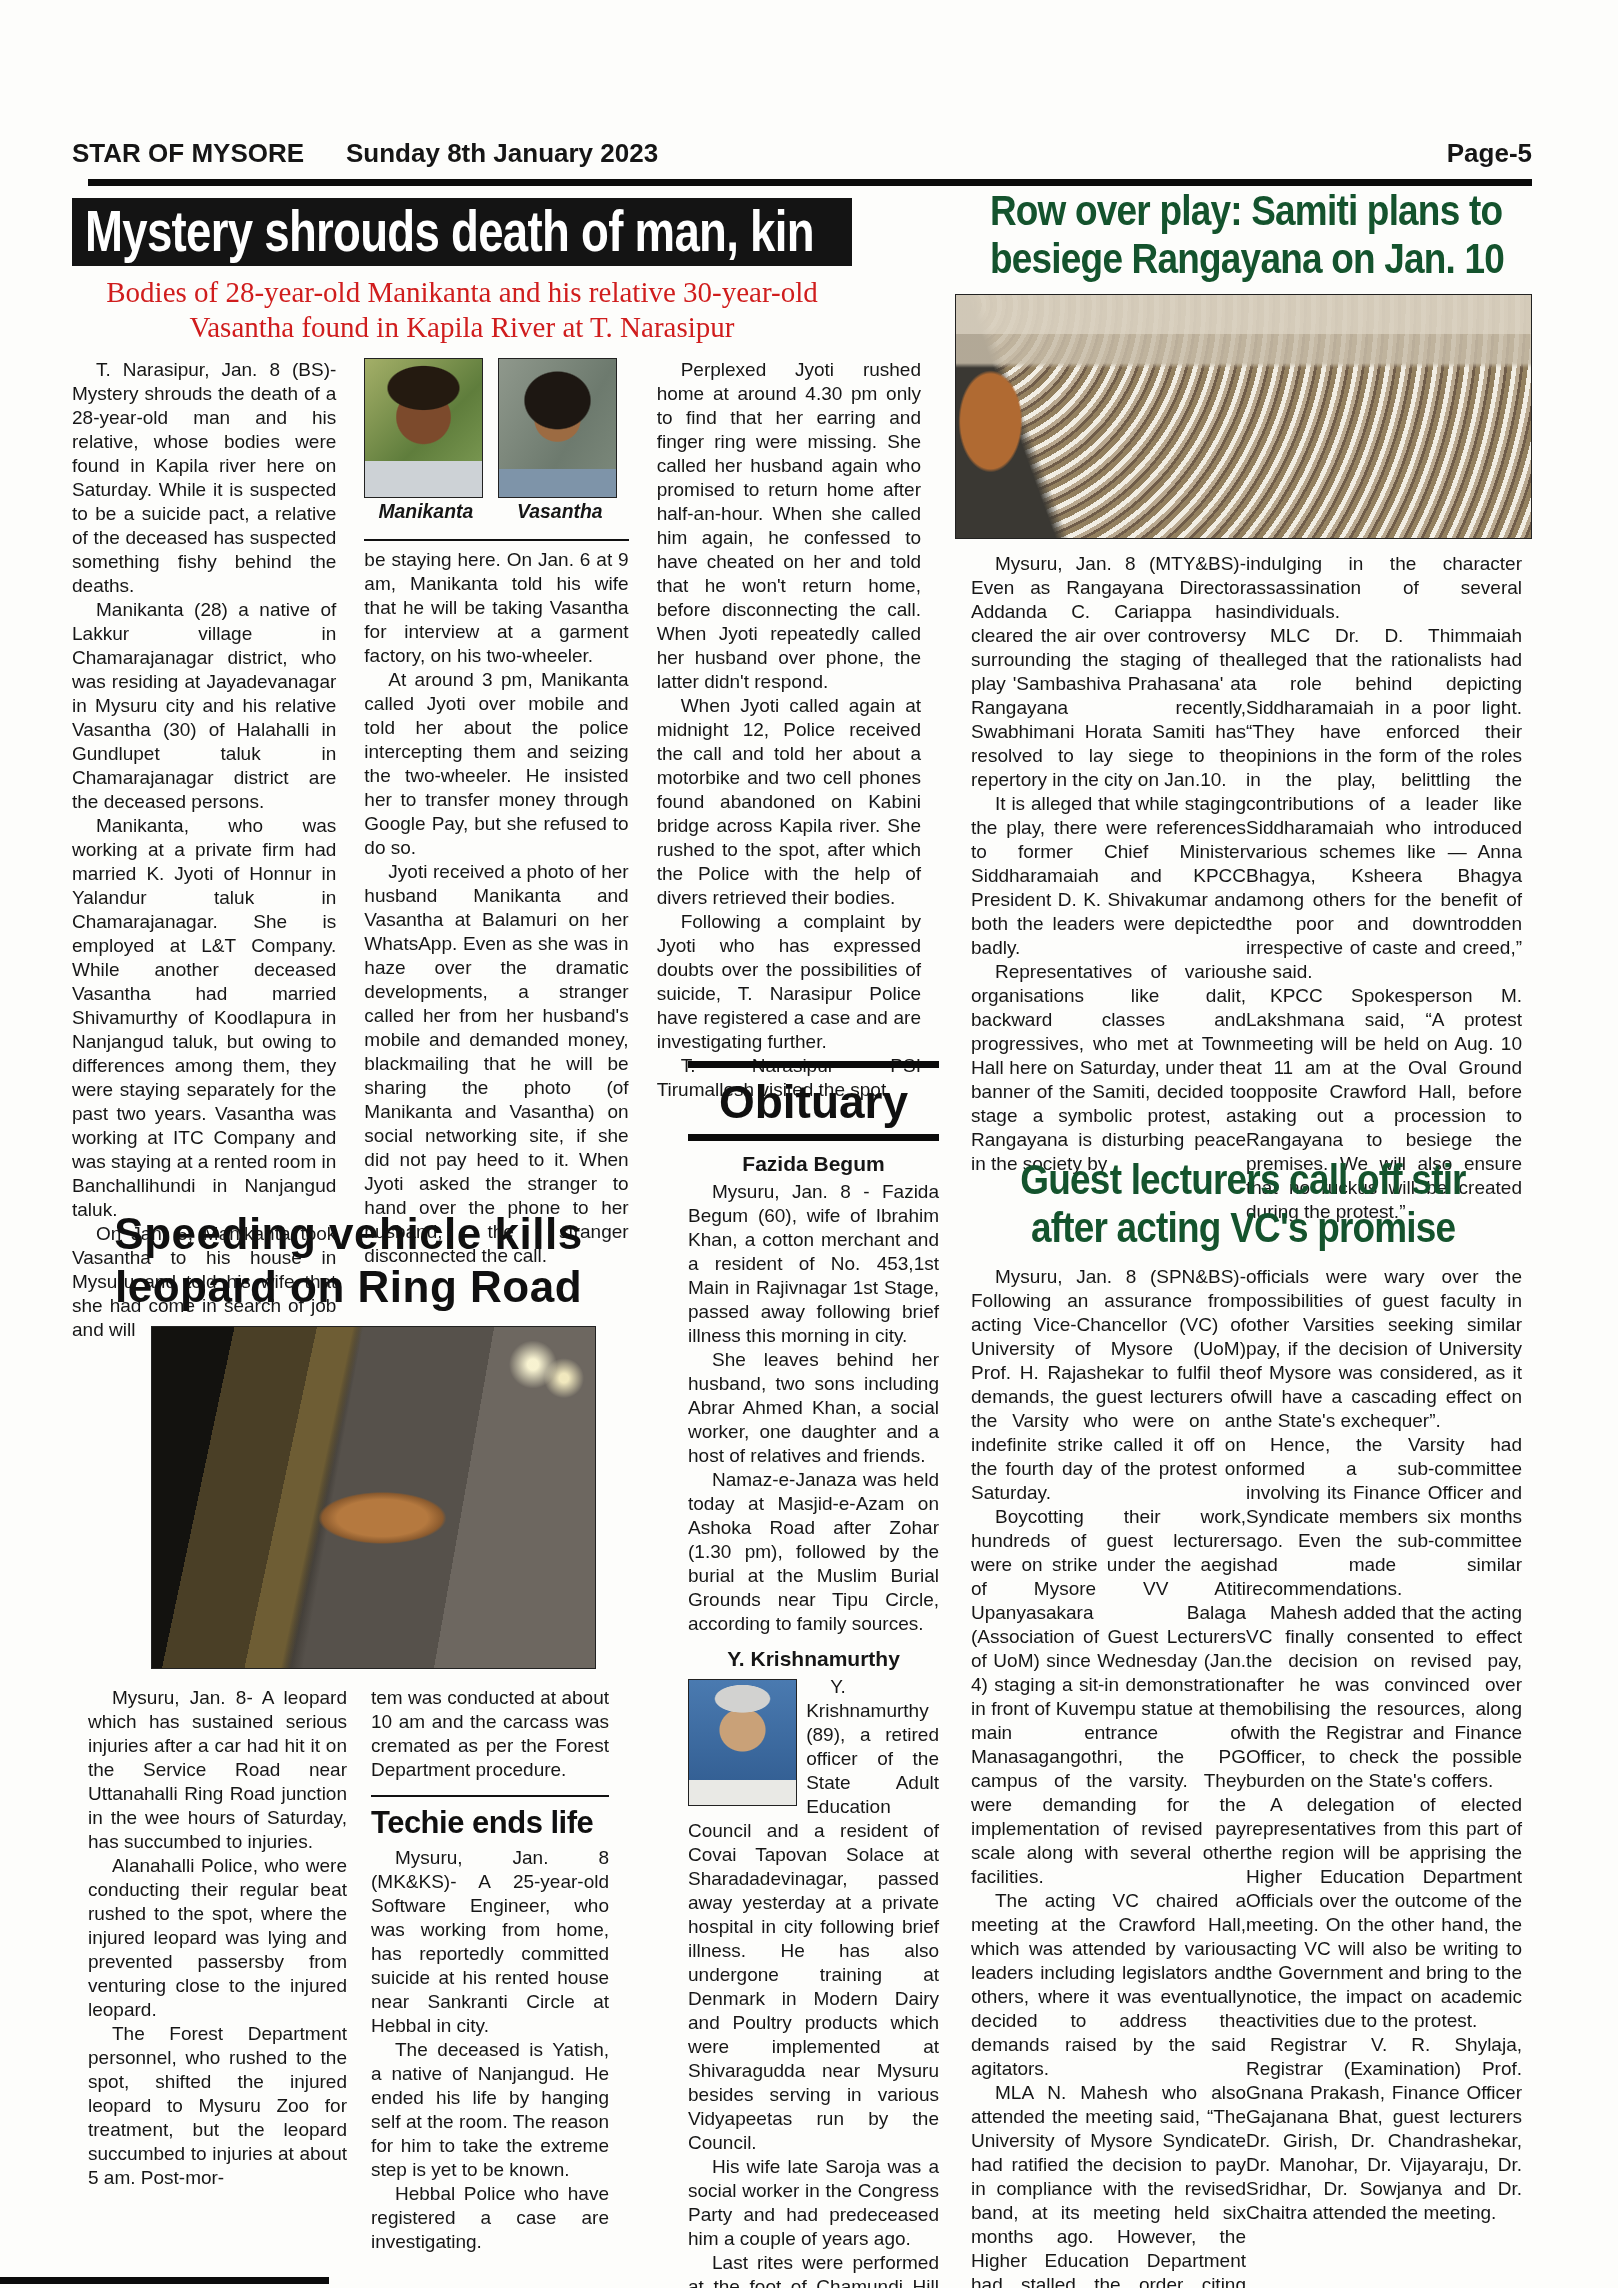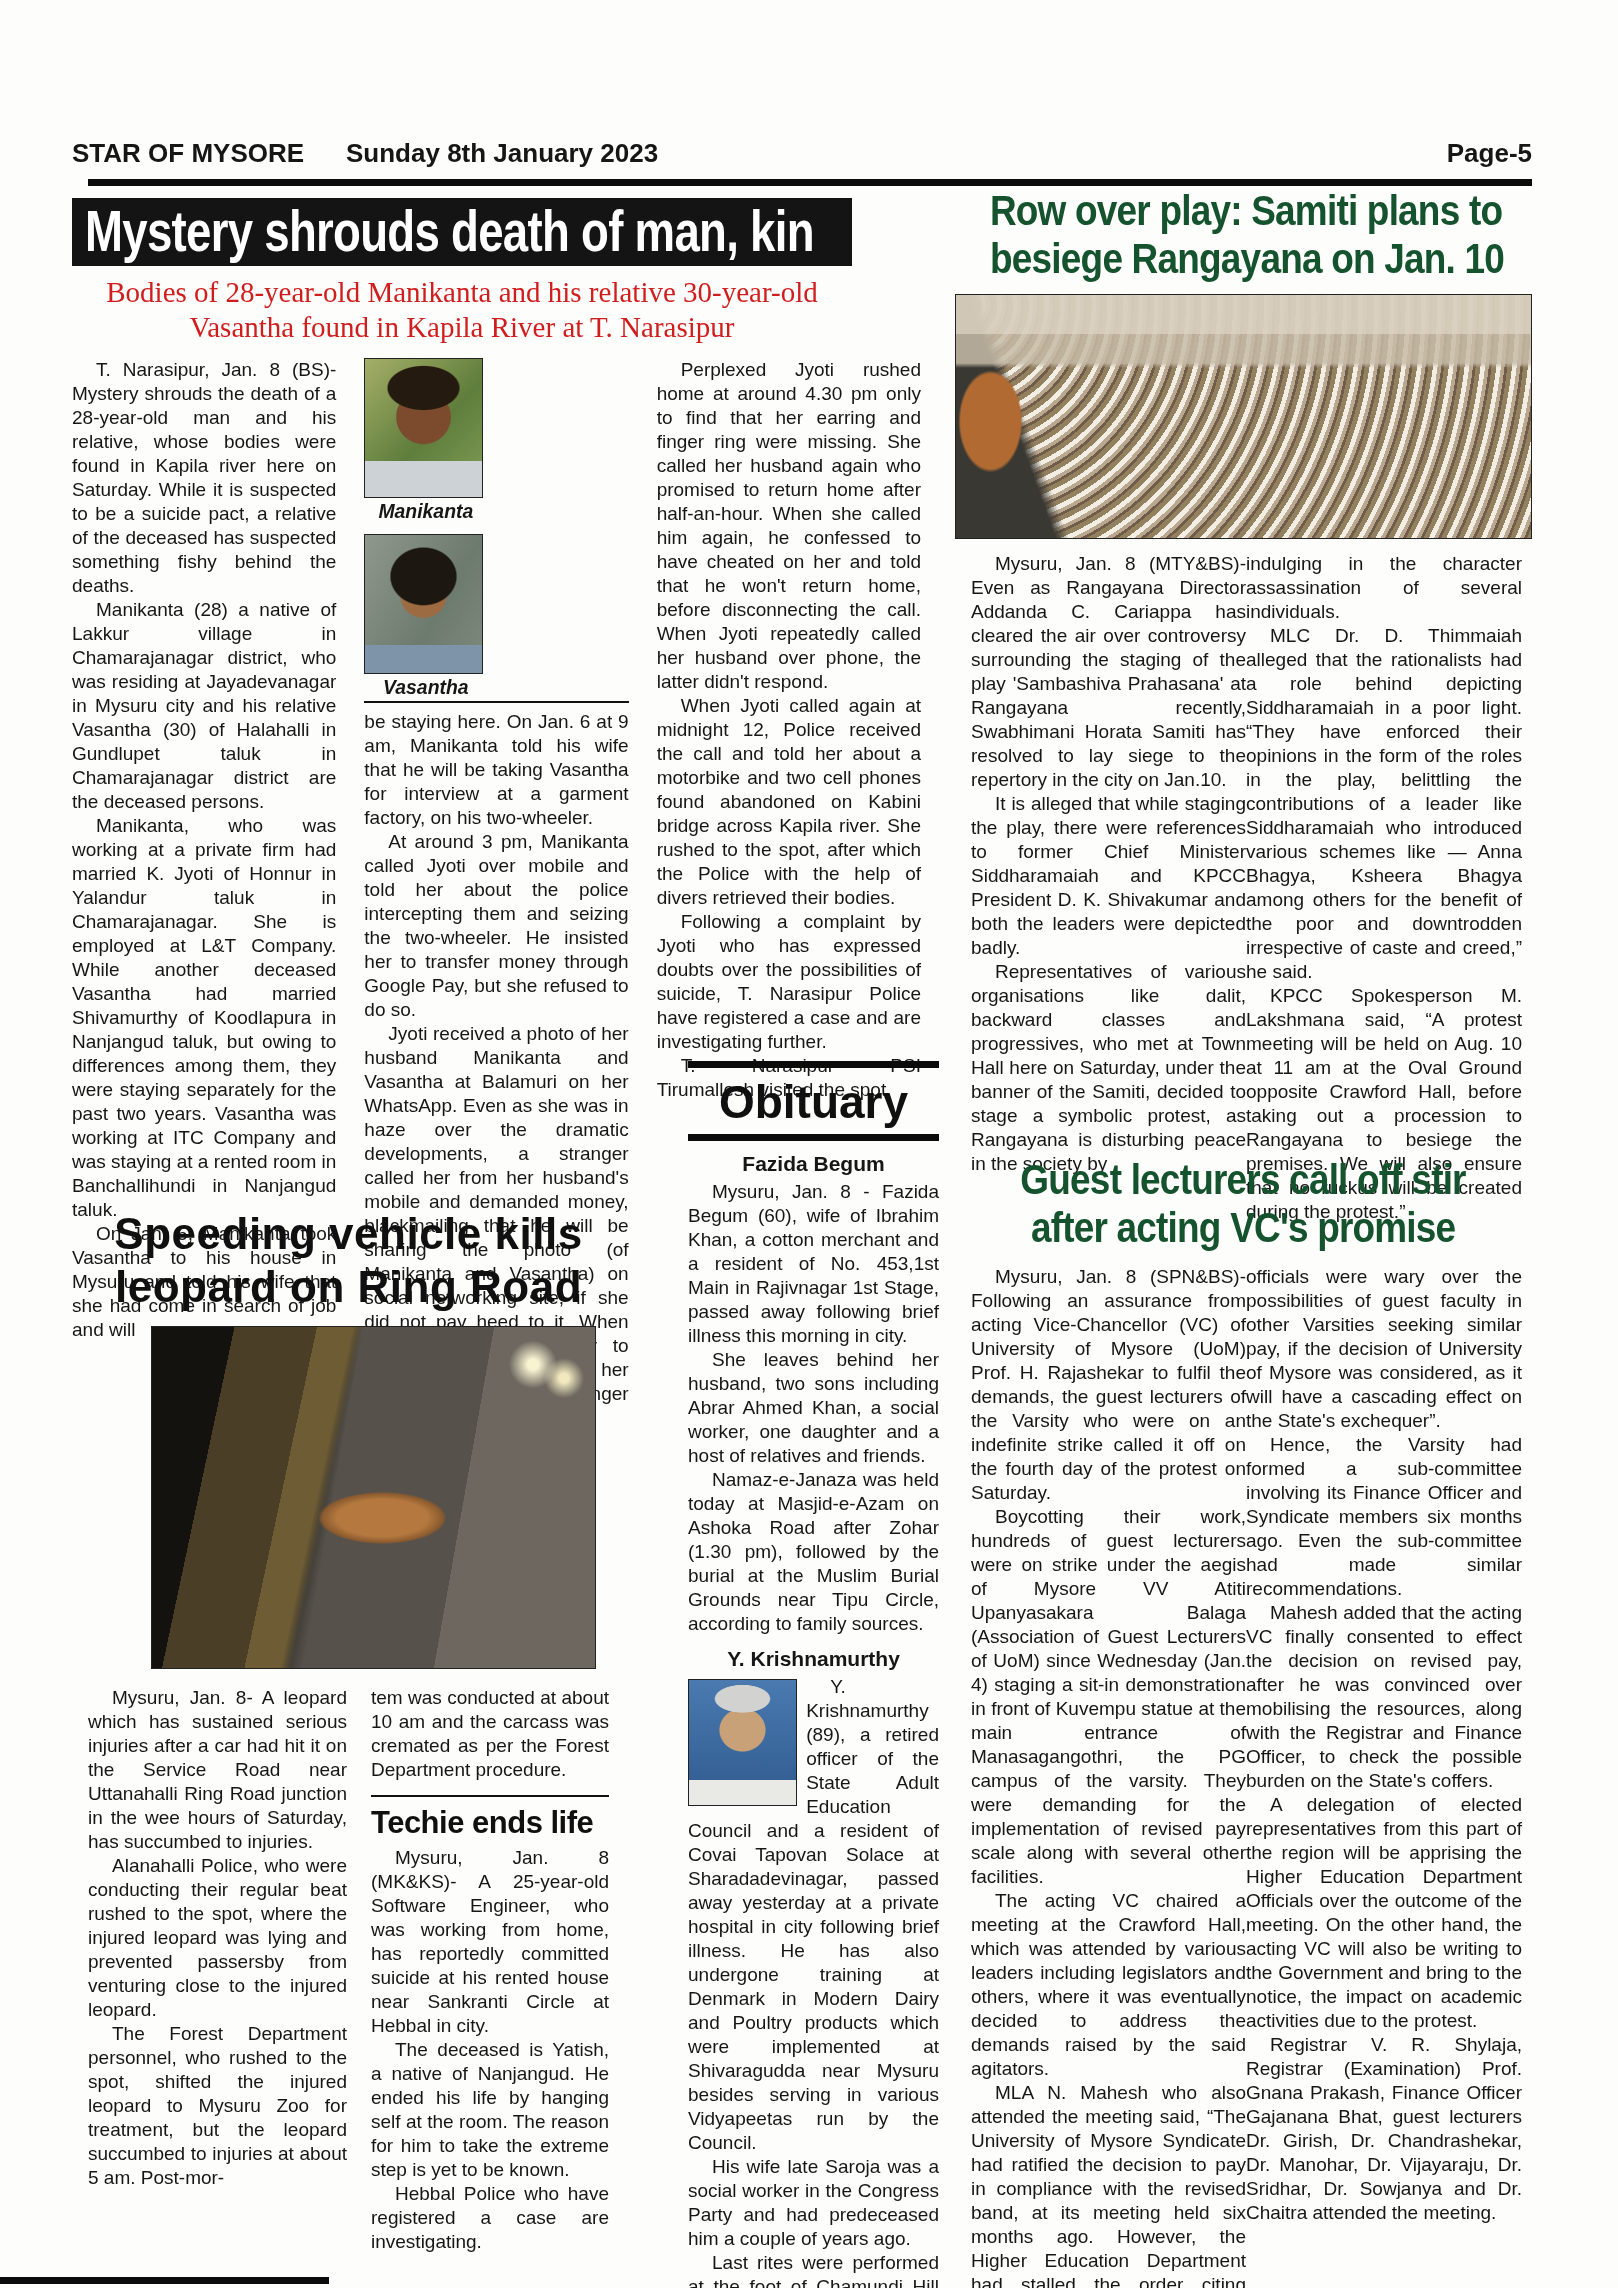--- a/index.html
+++ b/index.html
@@ -21,21 +21,21 @@
 
   
   .art-mystery { position:absolute; left:72px; top:198px; width:849px; }
   .mystery-banner { width:767px; height:68px; background:#141414; padding-left:13px; overflow:hidden; }
   .mystery-banner span { display:inline-block; color:#fff; font-weight:bold; font-size:57px; line-height:66px;
                          transform:scaleX(.80); transform-origin:0 50%; white-space:nowrap; letter-spacing:-0.9px; }
   .mystery-subhead { width:780px; margin-top:9.2px; text-align:center; color:#d01d1d;
                      font-family:"Liberation Serif", serif; font-size:29px; line-height:35px; }
   .cols3 { display:flex; gap:28px; margin-top:13px; }
   .cols3 .col { width:265px; }
-  .photo-pair { display:flex; gap:11px; border-bottom:2.8px solid #111; padding-bottom:2px; margin-bottom:7.4px;flex-direction:column; }
+  .photo-pair { display:flex; gap:11px; border-bottom:2.8px solid #111; padding-bottom:16px; margin-bottom:7.4px; }
   .photo-cell { width:123px; }
   .portrait { width:119px; height:140px; border:1.8px solid #222; box-sizing:border-box; }
   .photo-caption { text-align:center; font-size:19.4px; font-weight:bold; font-style:italic; margin-top:1.8px; }
 
   .photo-manikanta { background:
       radial-gradient(ellipse 50% 26% at 50% 21%, #241a10 0 60%, rgba(36,26,16,0) 63%),
       radial-gradient(ellipse 38% 32% at 50% 42%, #7c4a2c 0 60%, rgba(124,74,44,0) 63%),
       linear-gradient(to top, #cdd2d6 0 26%, rgba(205,210,214,0) 26%),
       linear-gradient(135deg, #a4af68 0%, #5f7d3c 55%, #82a058 100%); }
   .photo-vasantha { background:

